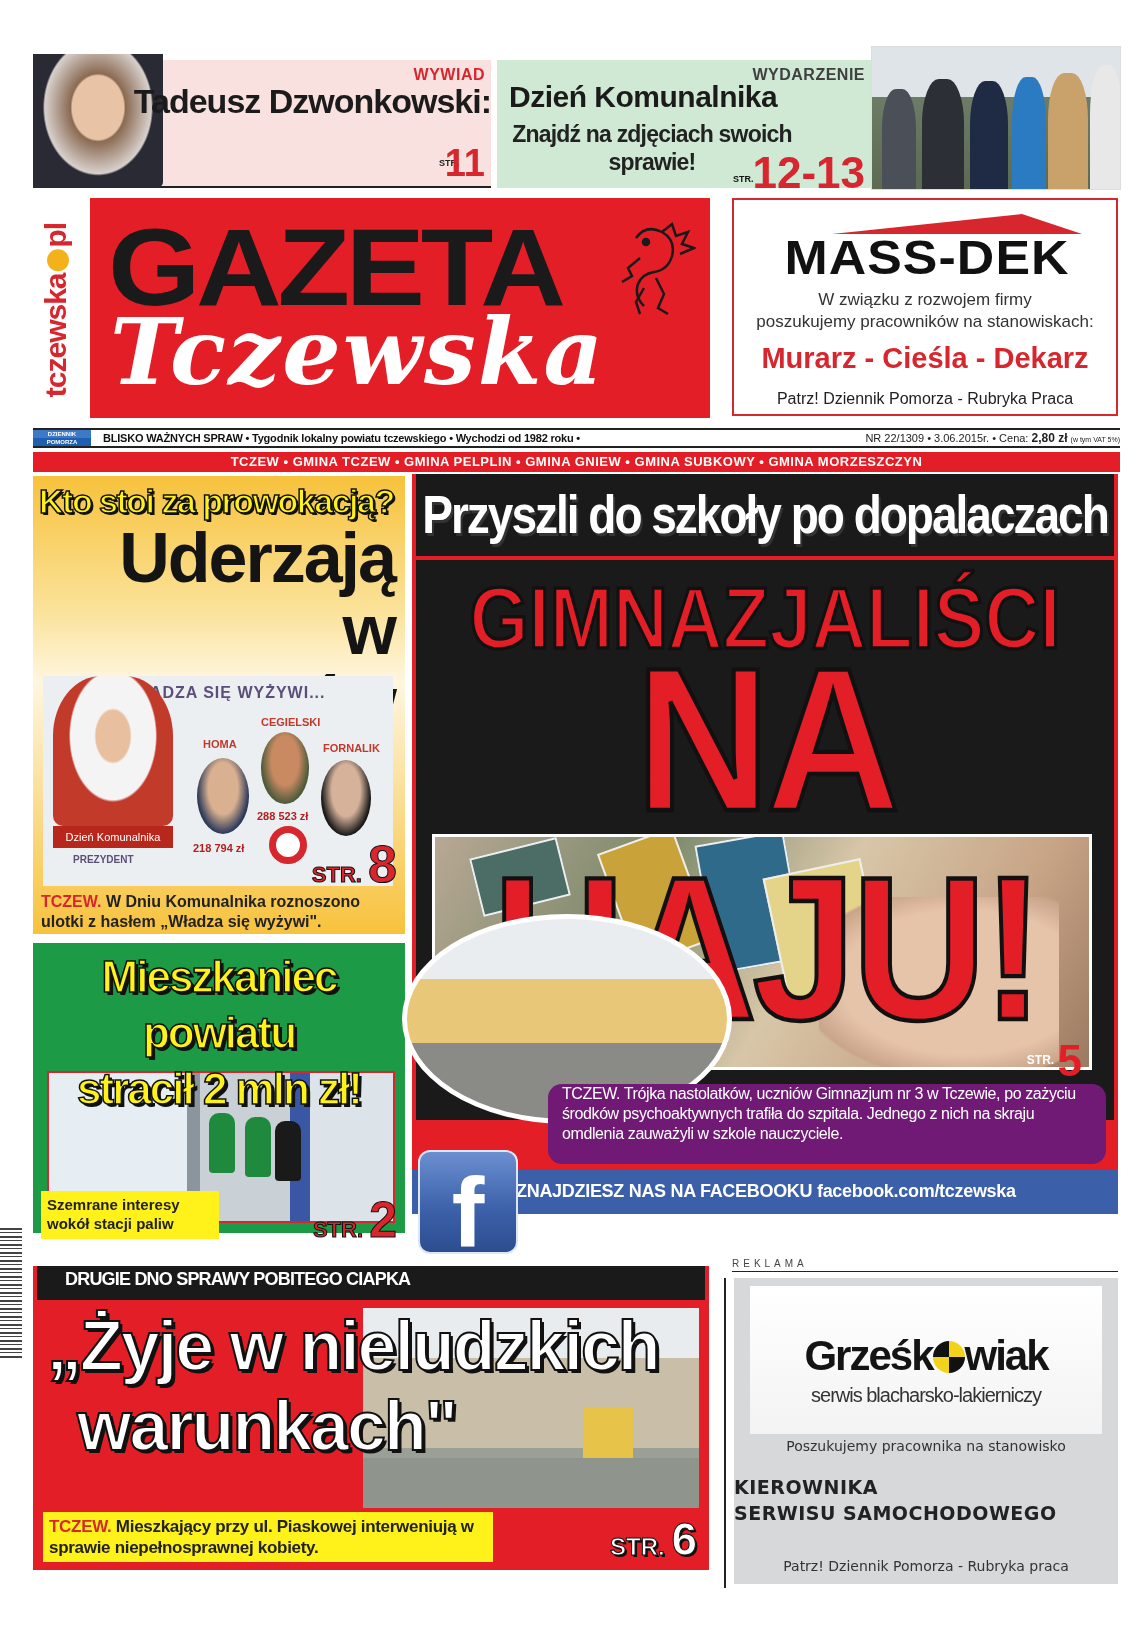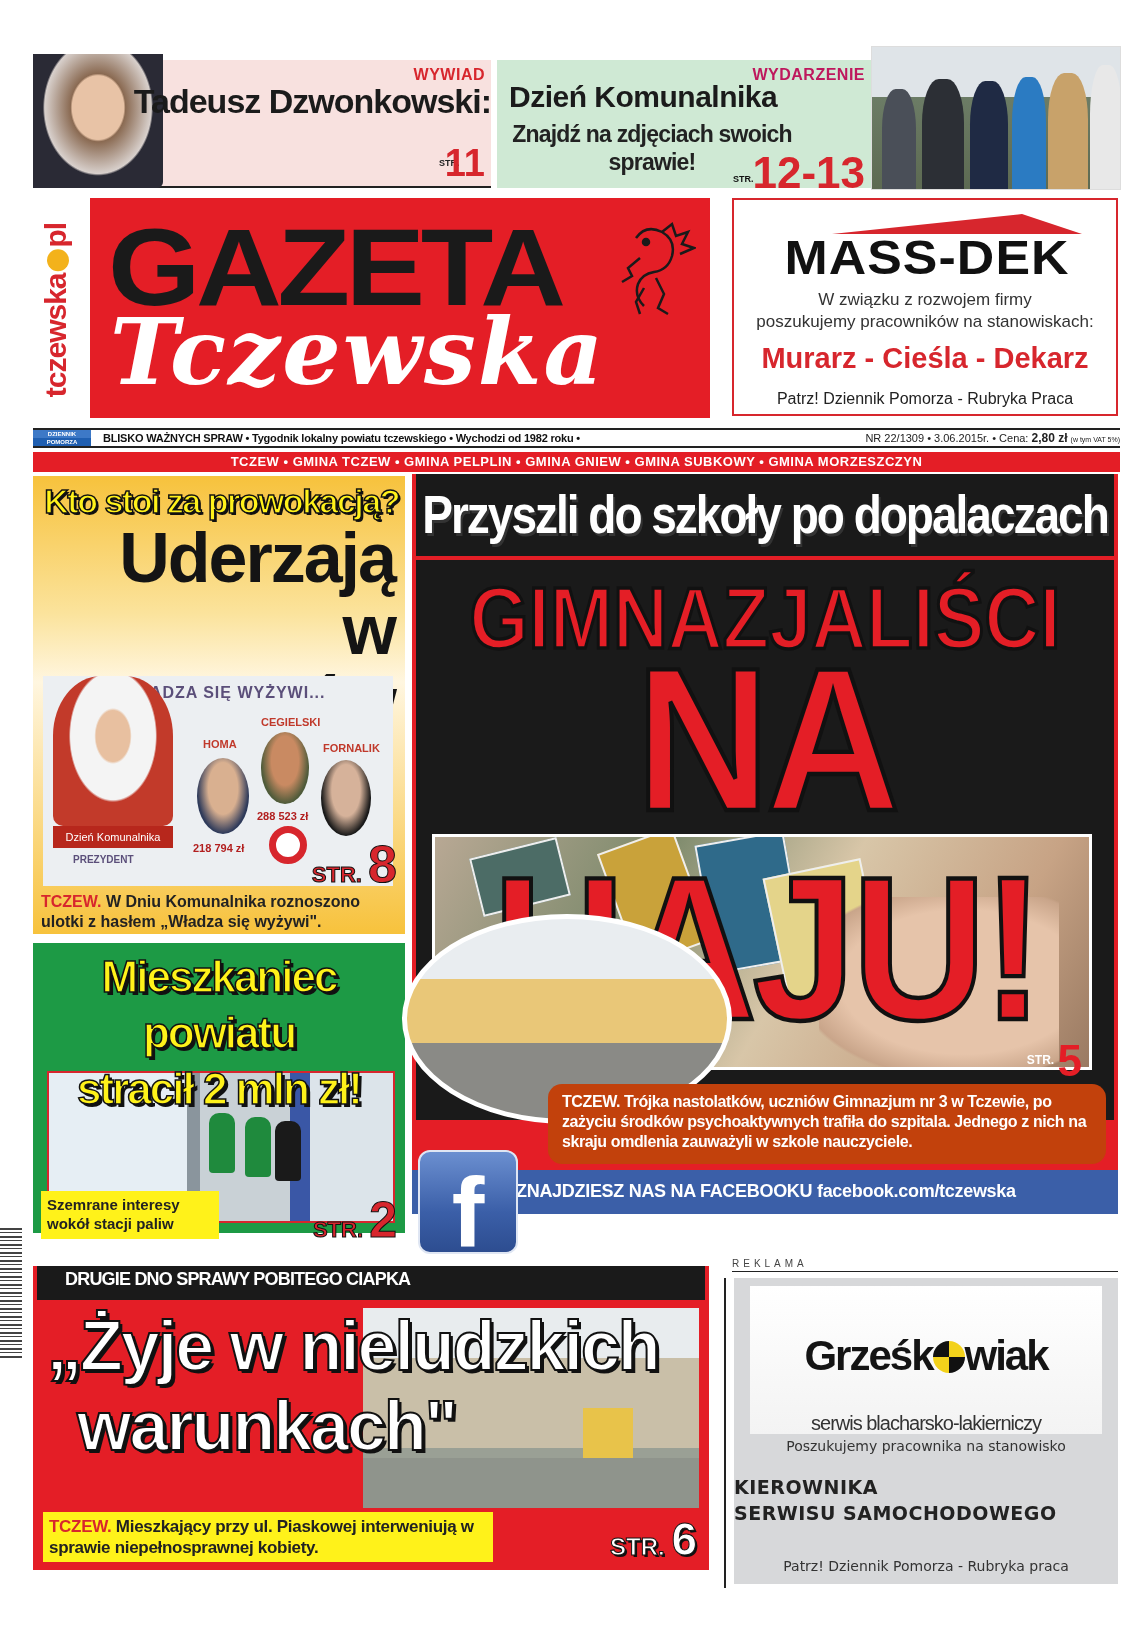--- a/index.html
+++ b/index.html
@@ -11,21 +11,21 @@
   
   .teaser1 { left: 33px; top: 60px; width: 458px; height: 128px; background: #f8e1df; border-bottom: 2px solid #222; }
   .teaser1 .photo { left: 0; top: -6px; width: 130px; height: 134px; background: radial-gradient(ellipse at 50% 40%, #e8c3a6 0 28%, #8a6a52 30%, #d8d0cc 58%, #2a2a35 60%, #2a2a35 100%); border-radius: 0 0 6px 0; }
   .teaser1 .kicker { right: 6px; top: 6px; color: #d7262d; font-weight: bold; font-size: 16px; letter-spacing: .5px; }
   .teaser1 .title { left: 96px; top: 22px; width: 362px; text-align: right; font-weight: bold; font-size: 34px; letter-spacing: -1px; color: #1b1b1b; }
   .teaser1 .sub { left: 120px; top: 62px; width: 290px; text-align: center; font-size: 24px; font-weight: bold; line-height: 26px; letter-spacing: -0.8px; color: #222; }
   .teaser1 .str { left: 406px; top: 98px; font-size: 9px; font-weight: bold; color: #222; }
   .teaser1 .page { right: 6px; top: 82px; font-size: 38px; font-weight: bold; color: #d7262d; }
 
   .teaser2 { left: 497px; top: 60px; width: 374px; height: 128px; background: #cfe9d4; }
-  .teaser2 .kicker { right: 6px; top: 6px; color: #be185d; font-weight: bold; font-size: 16px; letter-spacing: .5px; }
+  .teaser2 .kicker { right: 6px; top: 6px; color: #404040; font-weight: bold; font-size: 16px; letter-spacing: .5px; }
   .teaser2 .title { left: 12px; top: 20px; font-weight: bold; font-size: 30px; color: #1b1b1b; letter-spacing: -0.5px; }
   .teaser2 .sub { left: 10px; top: 60px; width: 290px; text-align: center; font-size: 23px; font-weight: bold; line-height: 28px; letter-spacing: -0.8px; color: #222; }
   .teaser2 .str { left: 236px; top: 114px; font-size: 9px; font-weight: bold; }
   .teaser2 .page { right: 6px; top: 88px; font-size: 44px; font-weight: bold; color: #d7262d; text-align: center; }
   .teaser2-photo { left: 871px; top: 46px; width: 250px; height: 144px; background: linear-gradient(180deg, #dfe4e8 0 35%, #6c7c66 35%, #5d6a52 100%); border: 1px solid #ddd; overflow: hidden; }
   .teaser2-photo .person { position: absolute; bottom: 0; border-radius: 40% 40% 0 0; }
 
   
   .vert-brand { left: 38px; top: 200px; width: 36px; height: 220px; }
   .vert-brand span { position: absolute; left: 50%; top: 50%; transform: translate(-50%,-50%) rotate(-90deg); white-space: nowrap; font-weight: bold; font-size: 30px; color: #d7262d; letter-spacing: -1px; }
@@ -46,21 +46,21 @@
   .infobar { left: 33px; top: 428px; width: 1087px; height: 20px; border-top: 2px solid #222; border-bottom: 2px solid #222; display: flex; align-items: center; font-size: 11px; font-weight: bold; }
   .infobar .dp { width: 58px; height: 16px; background: linear-gradient(180deg,#3d79c7 50%, #1f5fb1 50%); color: #fff; font-size: 6px; text-align: center; line-height: 8px; margin-right: 12px; }
   .infobar .left { flex: 1; color: #111; letter-spacing: -0.2px; }
   .infobar .right { color: #222; font-weight: normal; font-size: 11px; }
   .infobar .right b { font-size: 12px; }
   .infobar .right small { font-size: 7px; }
   .gminy { left: 33px; top: 452px; width: 1087px; height: 20px; background: #e41e26; color: #fff; font-weight: bold; font-size: 13px; text-align: center; line-height: 20px; letter-spacing: .5px; }
 
   
   .story1 { left: 33px; top: 476px; width: 372px; height: 458px; background: linear-gradient(180deg, #f7c23c 0%, #fbe39c 30%, #fff6e0 45%, #f7c23c 100%); }
-  .story1 .kicker { left: 6px; top: 6px; width: 360px; text-align: right; font-size: 34px; font-weight: bold; color: #fff21a; letter-spacing: -1.5px; -webkit-text-stroke: 1.5px #111; text-shadow: 2px 2px 0 #111; }
+  .story1 .kicker { left: 6px; top: 6px; width: 360px; text-align: left; font-size: 34px; font-weight: bold; color: #fff21a; letter-spacing: -1.5px; -webkit-text-stroke: 1.5px #111; text-shadow: 2px 2px 0 #111; }
   .story1 .h1 { right: 10px; top: 46px; font-size: 70px; font-weight: 900; color: #141414; letter-spacing: -2px; line-height: 72px; text-align: right; }
   .story1 .illus { left: 10px; top: 200px; width: 350px; height: 210px; background: #eceff2; overflow: hidden; }
   .story1 .illus .cap { position: absolute; left: 80px; top: 8px; font-size: 16px; font-weight: bold; color: #5b4f7a; letter-spacing: 1px; }
   .story1 .face { position: absolute; border-radius: 50%; }
   .story1 .name { position: absolute; font-size: 11px; font-weight: bold; color: #c0392b; }
   .story1 .str { right: 8px; top: 358px; font-size: 22px; font-weight: 900; color: #d7262d; -webkit-text-stroke: 1px #111; }
   .story1 .str b { font-size: 52px; }
   .story1 .lead { left: 8px; top: 416px; width: 360px; font-size: 16px; font-weight: bold; color: #222; line-height: 20px; }
   .story1 .lead .loc { color: #d7262d; }
 
@@ -79,21 +79,21 @@
   .main .kicker-bar span { position: absolute; left: 0; right: 0; top: 14px; text-align: center; font-size: 46px; font-weight: 900; color: #fff; letter-spacing: -2px; text-shadow: 2px 2px 0 #333; transform: scaleY(1.15); }
   .main .blackpanel { left: 4px; top: 86px; width: 698px; height: 560px; background: #1a1a1a; }
   .main .h1 { left: 0; top: 100px; width: 706px; text-align: center; font-size: 76px; font-weight: 900; color: #e41e26; letter-spacing: 0px; -webkit-text-stroke: 3px #111; transform: scaleY(1.15); }
   .main .h2 { left: -4px; top: 180px; width: 716px; text-align: center; font-size: 186px; line-height: 190px; font-weight: 900; color: #e41e26; letter-spacing: -4px; -webkit-text-stroke: 4px #111; transform: scaleY(1.1); }
   .main .photo { left: 20px; top: 360px; width: 660px; height: 236px; background: linear-gradient(120deg, #b8a894 0%, #7d8a6c 30%, #d8c6a8 55%, #c7a385 80%, #9a7a62 100%); border: 3px solid #fff; overflow: hidden; }
   .main .hand { position: absolute; right: 30px; top: 60px; width: 240px; height: 170px; background: radial-gradient(ellipse at 60% 50%, #e6c4aa 0 60%, #c9a58a 80%, transparent 82%); }
   .main .packet { position: absolute; border: 2px solid #eee; }
   .main .school { left: -10px; top: 440px; width: 330px; height: 210px; border-radius: 50%; border: 5px solid #fff; background: linear-gradient(180deg, #e9edf0 0 30%, #e9c778 30% 62%, #8a8a86 62%); overflow: hidden; }
   .main .str { right: 36px; top: 562px; font-size: 12px; font-weight: bold; color: #fff; }
   .main .str b { font-size: 44px; color: #e41e26; vertical-align: middle; }
-  .main .lead { left: 136px; top: 610px; width: 558px; height: 80px; background: #c2410c; border-radius: 14px; padding: 8px 14px; font-size: 16px; font-weight: bold; color: #fff; line-height: 20px; letter-spacing: -0.4px; }
+  .main .lead { left: 136px; top: 610px; width: 558px; height: 80px; background: #701a75; border-radius: 14px; padding: 0 14px; font-size: 16px; font-weight: normal; color: #fff; line-height: 20px; letter-spacing: -0.4px; }
   .main .fbbar { left: 0; top: 696px; width: 706px; height: 44px; background: #3b5fa8; }
   .main .fbbar span { position: absolute; left: 104px; top: 11px; font-size: 18px; font-weight: 900; color: #fff; letter-spacing: -0.3px; }
   .fb-icon { left: 418px; top: 1150px; width: 100px; height: 104px; border-radius: 12px; background: linear-gradient(180deg, #6b8fd0 0%, #3b5fa8 60%, #2d4d90 100%); border: 2px solid #dfe6f3; color: #fff; font-size: 98px; font-weight: bold; text-align: center; line-height: 120px; overflow: hidden; }
 
   
   .barcode { left: 0; top: 1228px; width: 22px; height: 130px; background: repeating-linear-gradient(180deg, #222 0 2px, #fff 2px 4px, #222 4px 5px, #fff 5px 8px); opacity: .85; }
 
   
   .bottom { left: 33px; top: 1266px; width: 676px; height: 306px; background: #e41e26; border-bottom: 2px solid #fff; }
   .bottom .kicker { left: 4px; top: 0; width: 668px; height: 34px; background: #1a1a1a; color: #fff; font-size: 18px; font-weight: bold; padding: 3px 28px; letter-spacing: -0.8px; }
@@ -105,21 +105,21 @@
   .bottom .str b { font-size: 46px; }
 
   
   .ad-label { left: 732px; top: 1258px; font-size: 10px; letter-spacing: 4px; color: #444; }
   .ad-line { left: 732px; top: 1271px; width: 386px; height: 1px; background: #222; }
   .ad-vline { left: 724px; top: 1278px; width: 2px; height: 310px; background: #222; }
   .ad { left: 734px; top: 1278px; width: 384px; height: 306px; background: #d7d8da; }
   .ad .top { left: 16px; top: 8px; width: 352px; height: 148px; background: linear-gradient(180deg, #fff 0%, #f3f3f3 100%); }
   .ad .logo { left: 0; top: 54px; width: 384px; text-align: center; font-size: 42px; font-weight: 900; letter-spacing: -2px; color: #141414; }
   .ad .logo .cross { display: inline-block; width: 32px; height: 32px; border-radius: 50%; background: conic-gradient(#f3d21b 0 25%, #111 0 50%, #f3d21b 0 75%, #111 0); vertical-align: -3px; }
-  .ad .sub { left: 0; top: 106px; width: 384px; text-align: center; font-size: 20px; color: #333; letter-spacing: -1px; margin-top: 28px; }
+  .ad .sub { left: 0; top: 106px; width: 384px; text-align: center; font-size: 20px; color: #333; letter-spacing: -1px; }
   .ad .l1 { left: 0; top: 160px; width: 384px; text-align: center; font-family: "DejaVu Sans", sans-serif; font-size: 14px; color: #333; }
   .ad .l2 { left: 0; top: 196px; width: 384px; text-align: left; font-family: "DejaVu Sans", sans-serif; font-size: 19px; font-weight: bold; color: #222; line-height: 26px; letter-spacing: .5px; }
   .ad .l3 { left: 0; top: 280px; width: 384px; text-align: center; font-family: "DejaVu Sans", sans-serif; font-size: 14px; color: #333; }
 </style>
 </head>
 <body>
 
 <div class="abs teaser1">
   <div class="abs photo"></div>
   <div class="abs kicker">WYWIAD</div>

